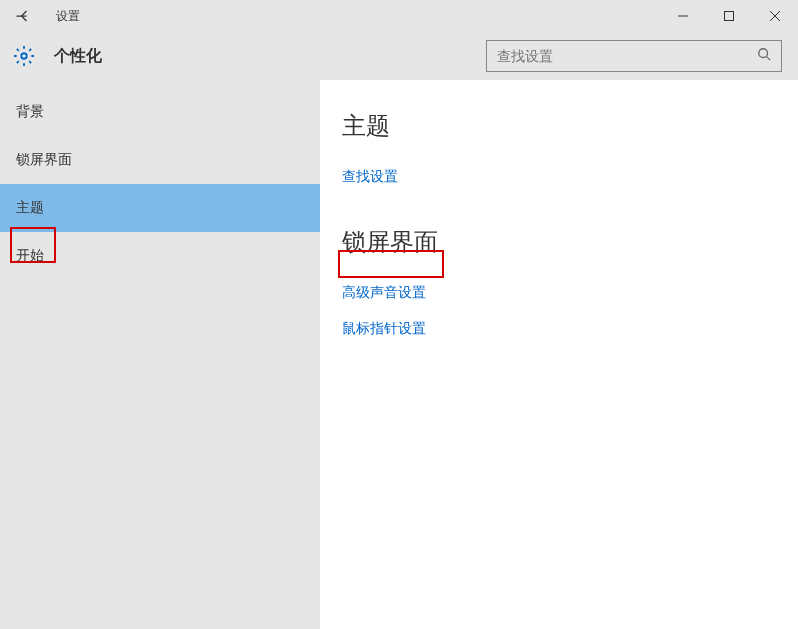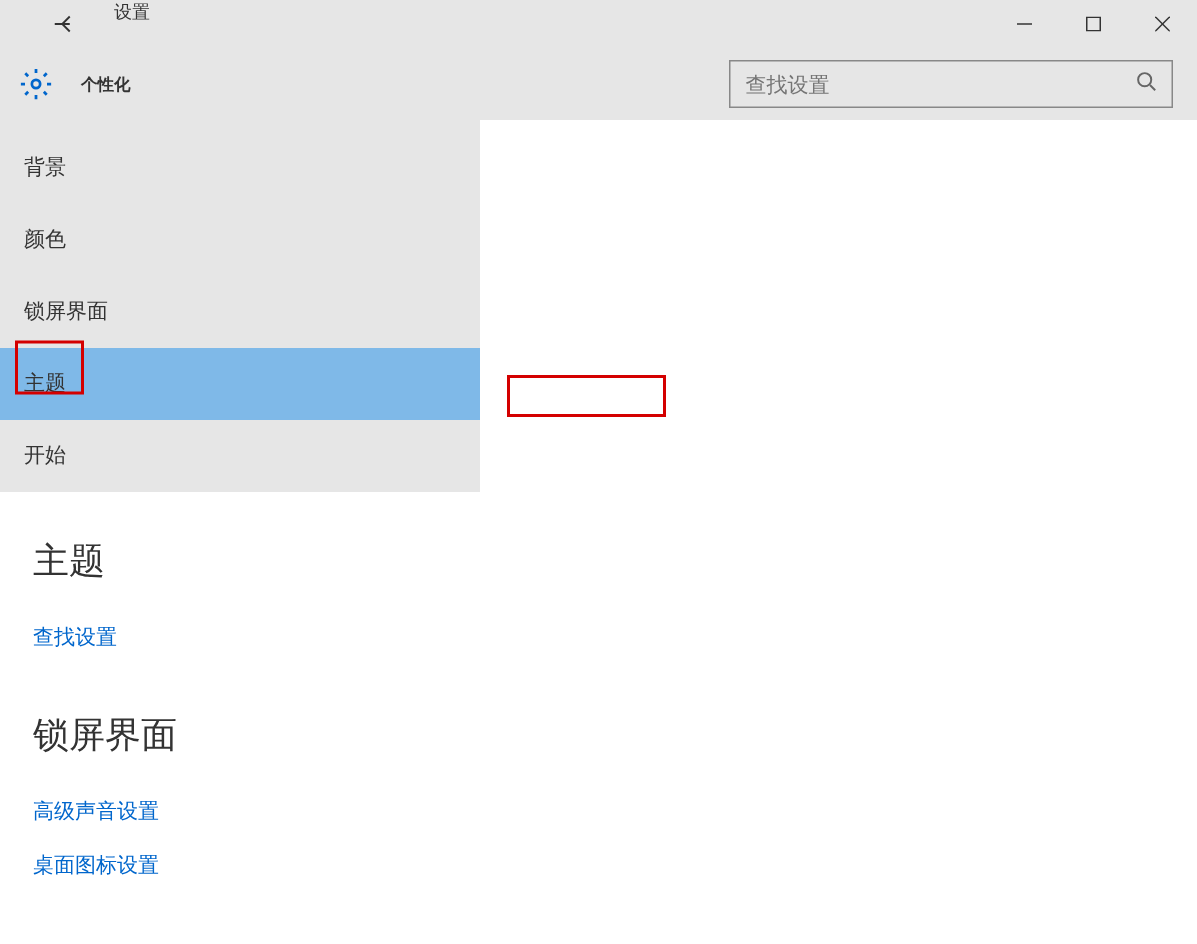--- a/index.html
+++ b/index.html
@@ -1,36 +1,36 @@
 <!DOCTYPE html>
 <html><head>
   <meta charset="utf-8">
   <style>
     * { margin: 0; padding: 0; box-sizing: border-box; font-family: "Microsoft YaHei", "Segoe UI", sans-serif; }
     body { width: 798px; height: 629px; background: #fff; overflow: hidden; }
     
     
-    .title-bar { height: 32px; background: #e6e6e6; display: flex; align-items: flex-start; padding-left: 20px; }
+    .title-bar { height: 32px; background: #e6e6e6; display: flex; align-items: center; }
     .back-btn { width: 48px; height: 32px; display: flex; align-items: center; justify-content: center; cursor: pointer; }
     .back-btn svg { width: 20px; height: 20px; }
     .title-text { font-size: 12px; color: #333; margin-left: 8px; }
     .window-controls { margin-left: auto; display: flex; }
     .win-ctrl { width: 46px; height: 32px; display: flex; align-items: center; justify-content: center; cursor: pointer; }
     
     
     .header-row { height: 48px; background: #e6e6e6; display: flex; align-items: center; padding: 0 16px 0 12px; }
     .gear-icon { width: 24px; height: 24px; display: flex; align-items: center; justify-content: center; }
-    .header-title { font-size: 11px; font-weight: bold; color: #333; margin-left: 18px; }
+    .header-title { font-size: 16px; font-weight: bold; color: #333; margin-left: 18px; }
     .search-box { margin-left: auto; width: 296px; height: 32px; border: 1.5px solid #888; display: flex; align-items: center; padding: 2px 10px; background: #e6e6e6; }
     .search-input { flex: 1; border: none; outline: none; background: transparent; font-size: 14px; color: #666; }
     .search-icon { color: #666; }
     .search-icon svg { width: 14px; height: 14px; }
     
     
-    .body-row { display: flex; height: calc(629px - 80px); flex-direction: column; }
+    .body-row { display: flex; height: calc(629px - 80px); }
     .sidebar { width: 320px; background: #e6e6e6; padding-top: 8px; }
     .sidebar-item { height: 48px; display: flex; align-items: center; padding-left: 16px; font-size: 14px; color: #333; cursor: pointer; }
     .sidebar-item.selected { background: #7fb9e8; }
     
     .content { flex: 1; background: #fff; padding: 22px 0 0 22px; }
     .section-title { font-size: 24px; color: #333; margin-bottom: 20px; margin-top: 8px; font-weight: normal; }
     .link { font-size: 14px; color: #0066cc; cursor: pointer; display: inline-block; padding: 6px 0; margin-bottom: 6px; }
     .section-block { margin-bottom: 28px; }
     
     
@@ -84,40 +84,37 @@
     </span>
   </div>
 </div>
 
 <div class="body-row">
   <div class="sidebar">
     <div class="sidebar-item">
         <span>背景</span>
       </div>
     <div class="sidebar-item">
-        <span>颜色</span>
-      </div>
-    <div class="sidebar-item">
         <span>锁屏界面</span>
       </div>
     <div class="sidebar-item selected">
         <span>主题</span>
       </div>
     <div class="sidebar-item">
         <span>开始</span>
       </div>
   </div>
 
   <div class="content">
     <div class="section-block">
       <h2 class="section-title">主题</h2>
       <a class="link">查找设置</a>
     </div>
     <div class="section-block">
       <h2 class="section-title">锁屏界面</h2>
       <div><a class="link">高级声音设置</a></div>
-      <div><a class="link">桌面图标设置</a></div>
+      <div><a class="link">鼠标指针设置</a></div>
     </div>
   </div>
 </div>
 
 <div class="red-box" style="left:10px; top:227px; width:46px; height:36px;"></div>
 <div class="red-box" style="left:338px; top:250px; width:106px; height:28px;"></div>
 
 </body></html>

